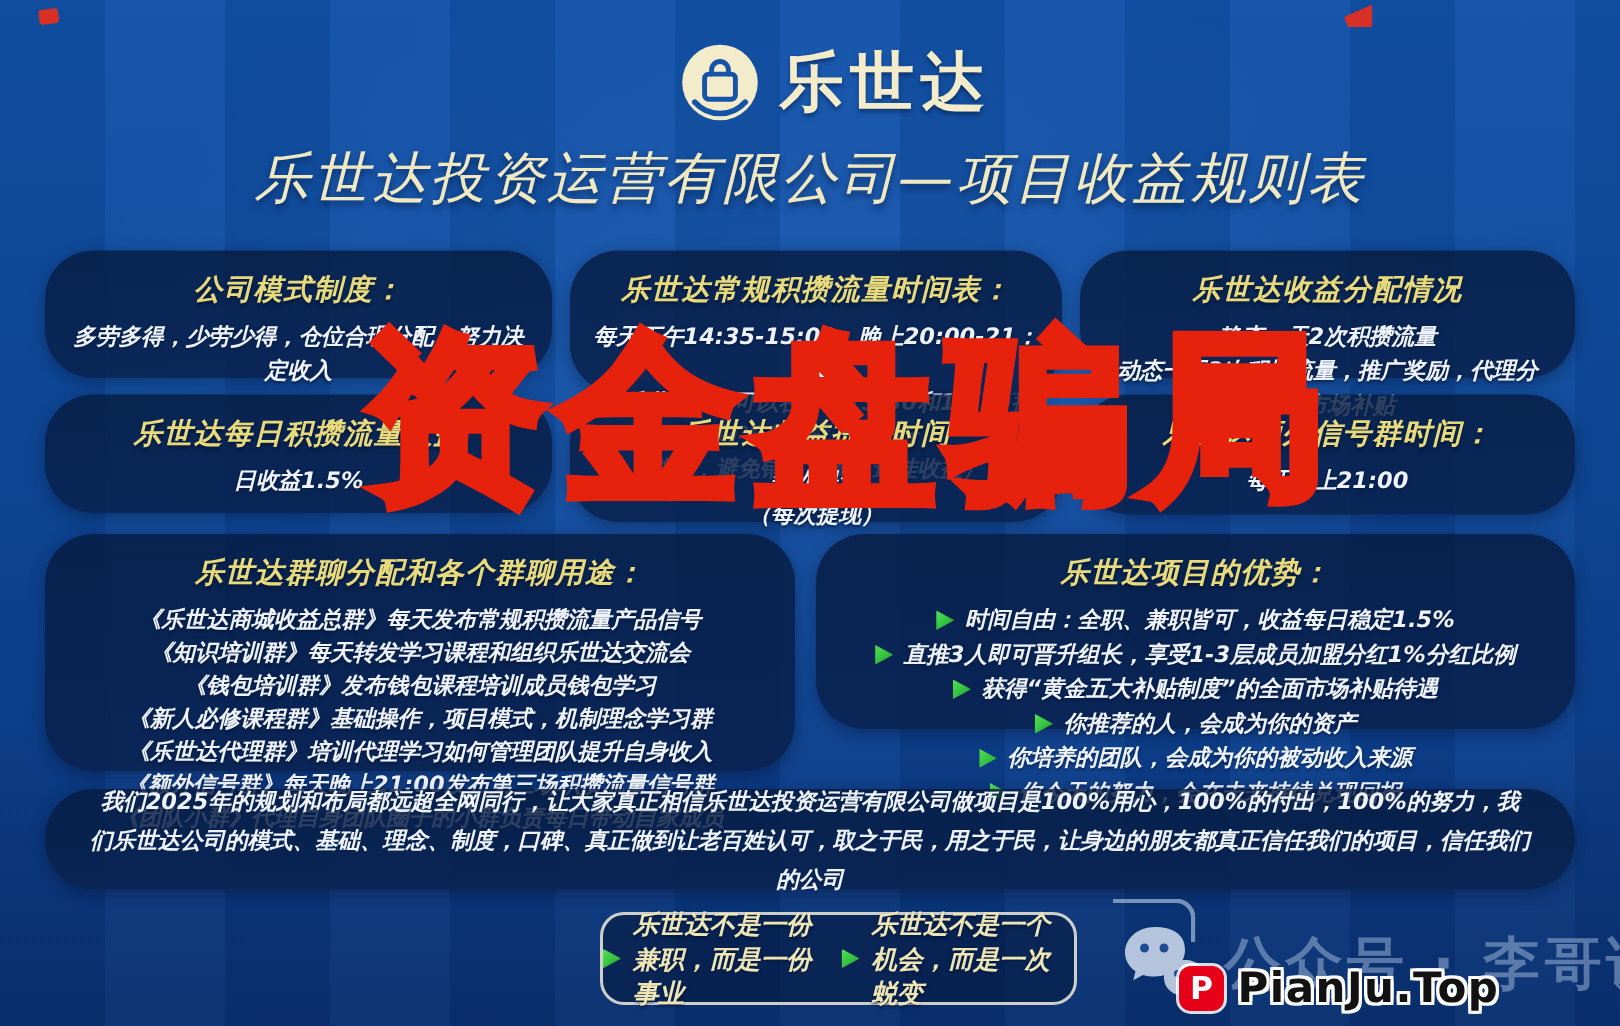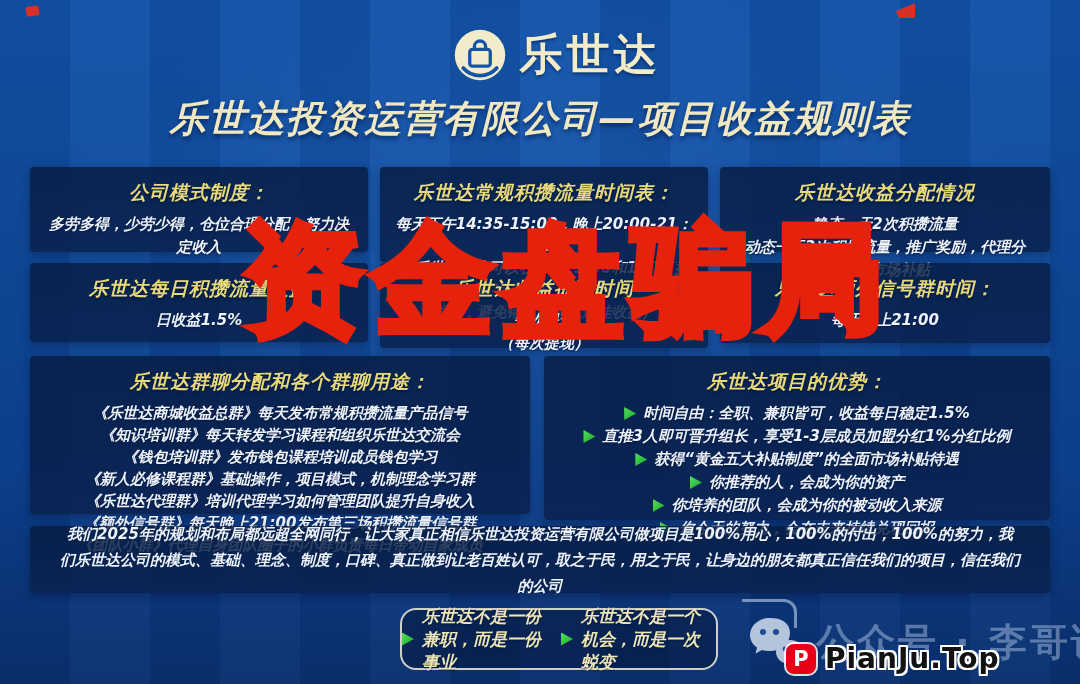--- a/index.html
+++ b/index.html
@@ -15,40 +15,40 @@
     background:
       repeating-linear-gradient(90deg, rgba(4,24,64,.10) 0 70px, rgba(255,255,255,.02) 70px 150px),
       linear-gradient(180deg, rgba(0,0,0,0) 70%, rgba(2,14,40,.22) 100%);
   }
   
   .logo-row{position:absolute;top:26px;left:0;width:100%;display:flex;align-items:center;justify-content:center;gap:12px;padding-left:16px;}
   .logo-badge{width:56px;height:56px;display:block;}
   .logo-text{font-size:43px;font-weight:800;color:#f2ecca;letter-spacing:4px;text-shadow:0 2px 3px rgba(0,20,60,.5);}
   .main-title{
     position:absolute;top:94px;left:0;width:100%;margin:0;text-align:center;
-    font-size:37px;font-weight:700;font-style:italic;color:#f0e8c0;letter-spacing:2px;
+    font-size:37px;font-weight:400;font-style:italic;color:#f0e8c0;letter-spacing:2px;
     text-shadow:0 3px 4px rgba(0,18,54,.55);
   }
   
   .panel{
-    position:absolute;box-sizing:border-box;border-radius:4px;
+    position:absolute;box-sizing:border-box;border-radius:32px;
     background:linear-gradient(180deg, rgba(6,27,64,.82), rgba(9,33,78,.86));
     box-shadow:0 3px 10px rgba(2,12,38,.35);
     color:#eef3fb;text-align:center;padding:10px 14px;
   }
   .panel-title{font-size:19px;font-weight:800;font-style:italic;color:#e8d97a;letter-spacing:1px;margin:3px 0 7px 0;text-shadow:0 2px 2px rgba(0,16,48,.6);}
   .panel-body{font-size:15px;font-weight:600;font-style:italic;line-height:23px;text-shadow:0 1px 2px rgba(0,16,48,.6);}
   .p-mode   {left:30px; top:167px;width:338px;height:85px;}
   .p-sched  {left:380px;top:167px;width:328px;height:95px;}
   .p-dist   {left:720px;top:167px;width:330px;height:85px;}
   .p-daily  {left:30px; top:263px;width:338px;height:79px;}
   .p-withdr {left:380px;top:263px;width:328px;height:85px;}
   .p-signal {left:720px;top:263px;width:330px;height:80px;}
   .p-groups {left:30px; top:356px;width:500px;height:158px;}
-  .p-adv    {left:544px;top:356px;width:506px;height:164px;}
+  .p-adv    {left:544px;top:356px;width:506px;height:130px;}
   .p-pledge {left:30px; top:526px;width:1020px;height:67px;display:flex;align-items:center;justify-content:center;}
   .small-lines .panel-body{line-height:22px;}
   .adv-line{display:flex;align-items:center;justify-content:center;gap:7px;font-size:15px;font-weight:600;font-style:italic;line-height:23px;text-shadow:0 1px 2px rgba(0,16,48,.6);}
   .tri{width:12px;height:13px;flex:0 0 auto;background:linear-gradient(135deg,#52e457,#1ca32b);clip-path:polygon(0 0,100% 50%,0 100%);}
   .pledge-text{font-size:15px;font-weight:600;font-style:italic;line-height:26px;max-width:960px;}
   
   .slogan-box{
     position:absolute;left:400px;top:608px;width:318px;height:62px;box-sizing:border-box;
     border:2px solid rgba(240,240,222,.85);border-radius:16px;
     background:rgba(5,24,58,.55);

